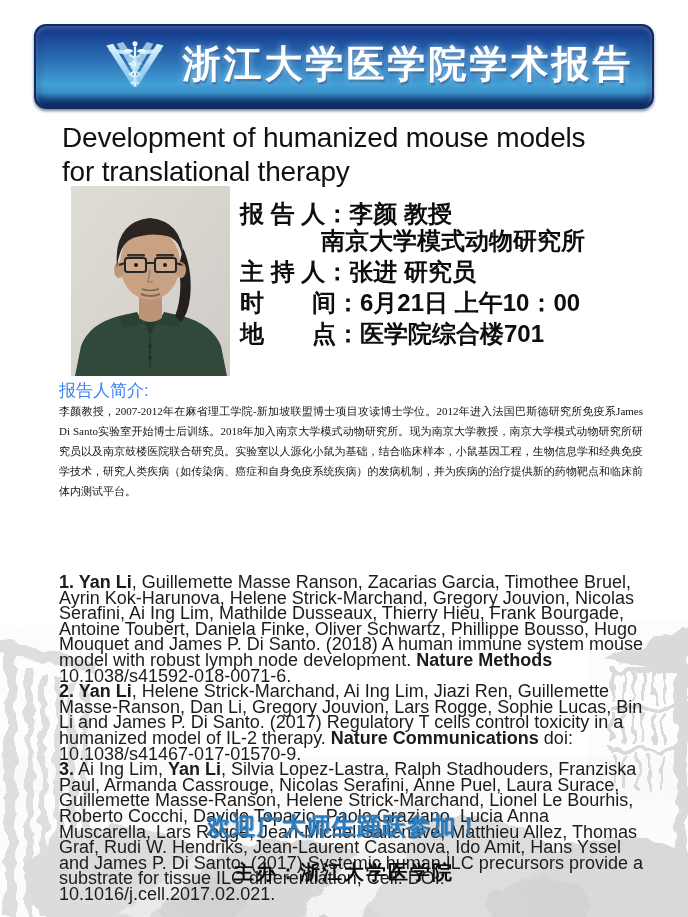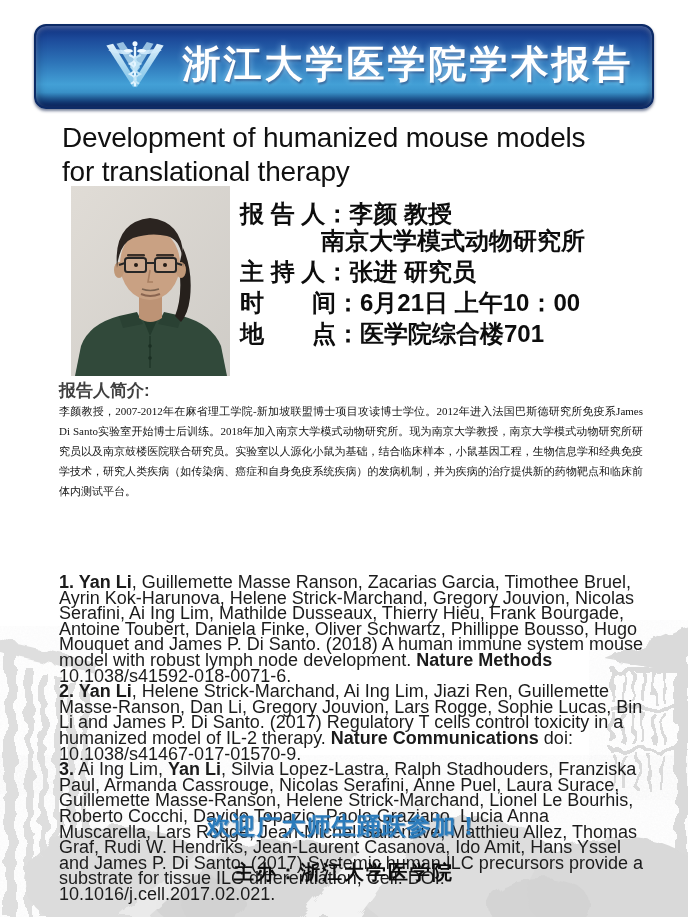--- a/index.html
+++ b/index.html
@@ -37,21 +37,21 @@
   
   .photo { left:71px; top:186px; width:159px; height:190px; overflow:hidden; }
 
   
   .details { left:240px; top:200px; width:404px; color:#0d0d0d;
     font-size:24px; font-weight:bold; line-height:27px; white-space:nowrap; }
   .drow.gap { margin-top:4px; }
   .drow.indent { padding-left:81px; }
 
   
-  .bio-heading { left:59px; top:379px; width:300px; font-size:17px; font-weight:bold; color:#404040; }
+  .bio-heading { left:59px; top:379px; width:300px; font-size:17px; font-weight:normal; color:#3b82f6; }
   .bio-text { left:59px; top:401px; width:584px; font-family:"Liberation Serif", serif;
     font-size:11px; line-height:20px; color:#141414; text-align:justify; }
 
   
   .refs { left:59px; top:575px; width:586px; font-size:18px; line-height:15.6px; color:#1b1b1b; }
   .refs p { margin:0; }
   .refs b { font-weight:bold; }
 
   
   .welcome { left:0; top:810px; width:688px; text-align:center;

